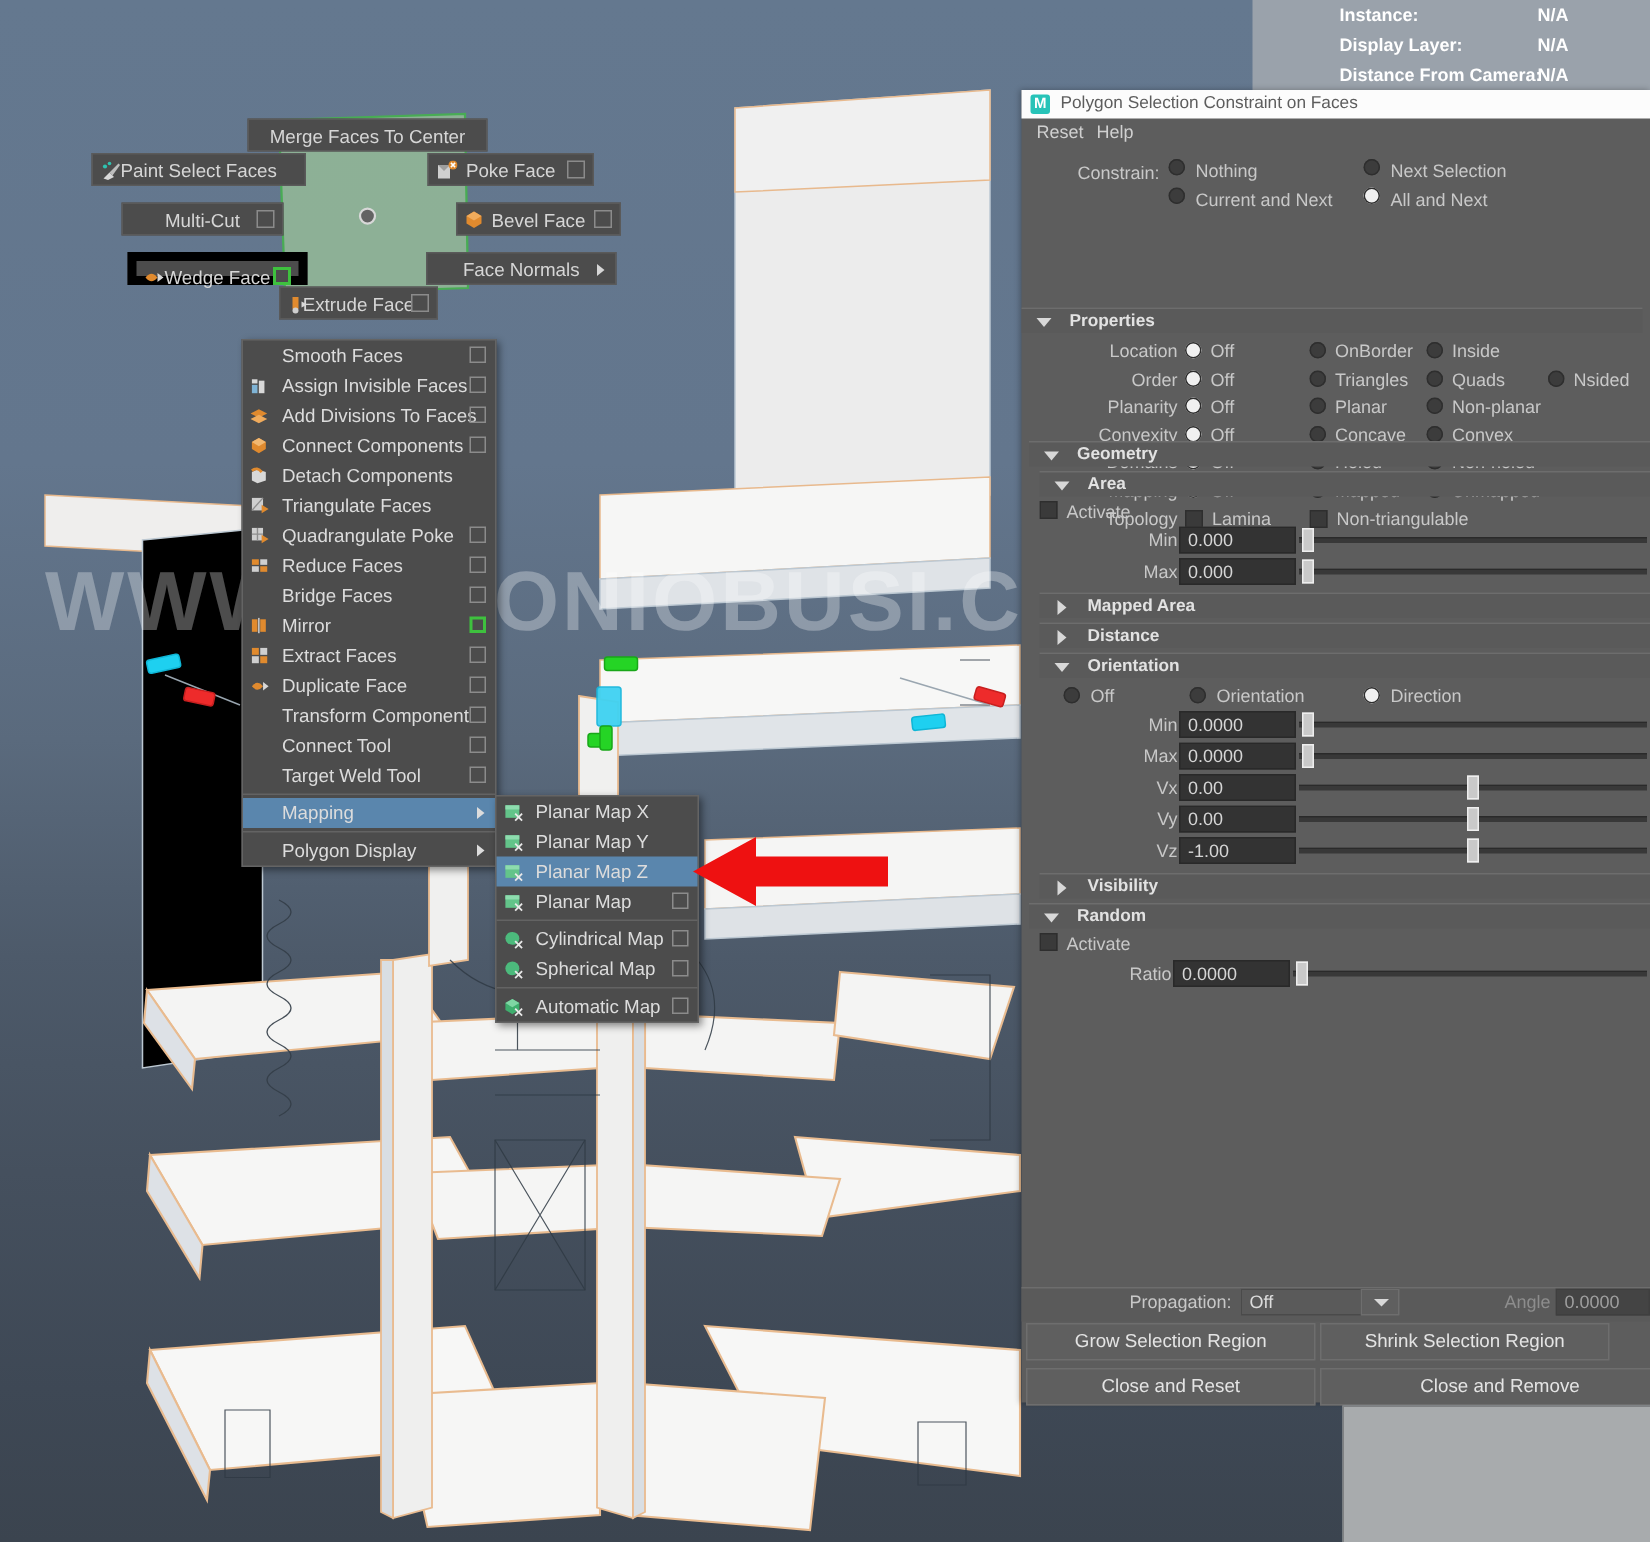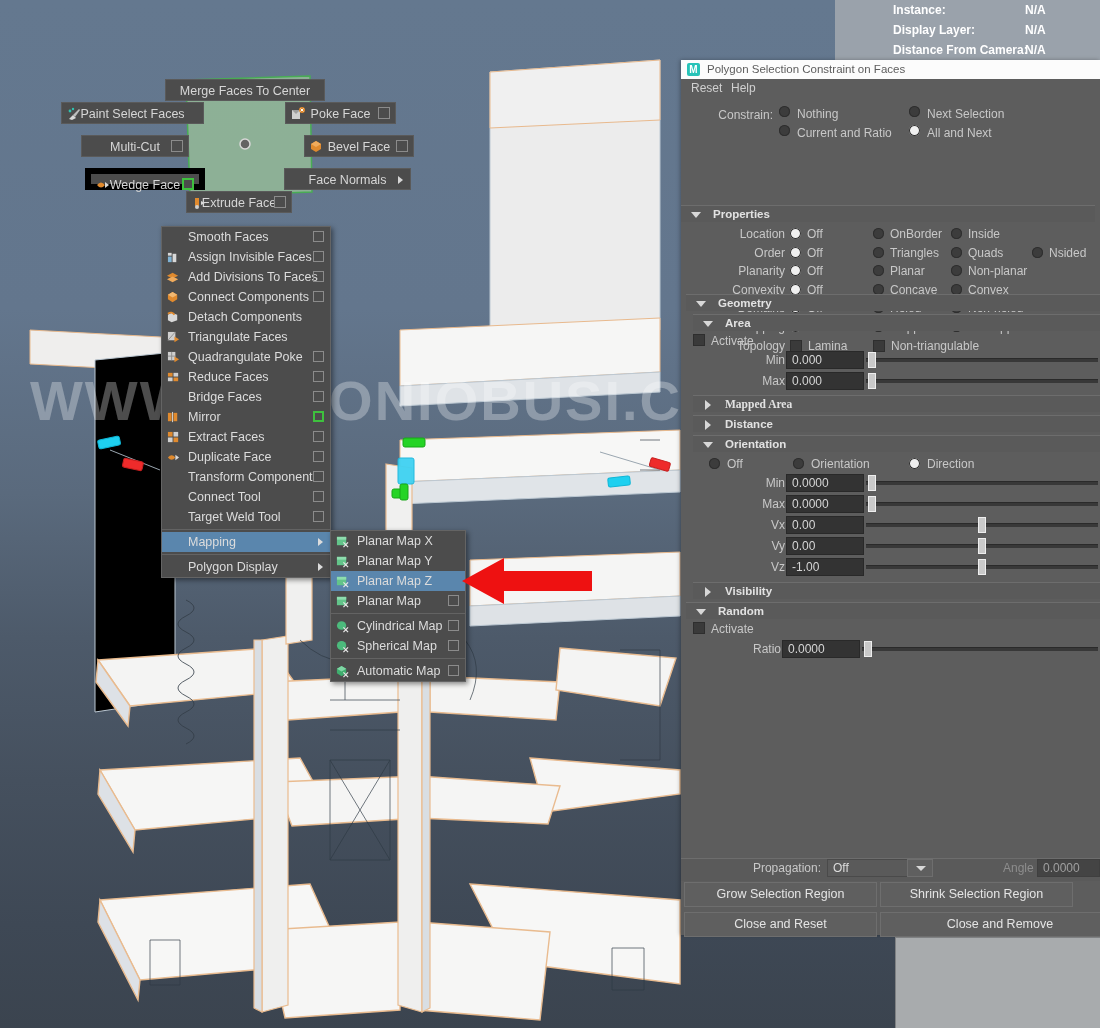--- a/index.html
+++ b/index.html
@@ -446,21 +446,21 @@
       <div class="dmenu" style="left:10px;">Reset</div>
       <div class="dmenu" style="left:50px;">Help</div>
     </div>
   <div id="dlgbody">
       <div class="dlab" style="left:0px;top:46px;width:92px;">Constrain:</div>
       <span class="radio" style="left:98px;top:46px;"></span>
       <div class="dtxtL" style="left:116px;top:45px;">Nothing</div>
       <span class="radio" style="left:228px;top:46px;"></span>
       <div class="dtxtL" style="left:246px;top:45px;">Next Selection</div>
       <span class="radio" style="left:98px;top:65px;"></span>
-      <div class="dtxtL" style="left:116px;top:64px;">Current and Ratio</div>
+      <div class="dtxtL" style="left:116px;top:64px;">Current and Next</div>
       <span class="radio on" style="left:228px;top:65px;"></span>
       <div class="dtxtL" style="left:246px;top:64px;">All and Next</div>
       <div class="sechdr" style="left:0;top:145px;width:414px;">
         <span class="tri down" style="left:10px;top:6px;"></span>
         <span class="stitle" style="left:32px;">Properties</span>
       </div>
       <div class="dlab" style="left:0px;top:165px;width:104px;">Location</div>
       <span class="radio on" style="left:109px;top:168px;"></span>
       <div class="dtxtL" style="left:126px;top:165px;">Off</div>
       <span class="radio" style="left:192px;top:168px;"></span>
@@ -530,21 +530,21 @@
       <div class="dlab" style="left:0px;top:312px;width:104px;">Max</div>
       <div class="field" style="left:105px;top:312px;width:78px;">
         <span class="fv">0.000</span>
       </div>
       <div class="slider" style="left:185px;top:312px;width:232px;">
         <div class="track"></div>
         <div class="knob" style="left:2.24px;"></div>
       </div>
       <div class="sechdr" style="left:12px;top:335px;width:407px;">
         <span class="tri right" style="left:12px;top:4px;"></span>
-        <span class="stitle" style="left:32px;font-family:Liberation Serif, serif;">Mapped Area</span>
+        <span class="stitle" style="left:32px;">Mapped Area</span>
       </div>
       <div class="sechdr" style="left:12px;top:355px;width:407px;">
         <span class="tri right" style="left:12px;top:4px;"></span>
         <span class="stitle" style="left:32px;">Distance</span>
       </div>
       <div class="sechdr" style="left:12px;top:375px;width:407px;">
         <span class="tri down" style="left:10px;top:6px;"></span>
         <span class="stitle" style="left:32px;">Orientation</span>
       </div>
       <span class="radio" style="left:28px;top:398px;"></span>

